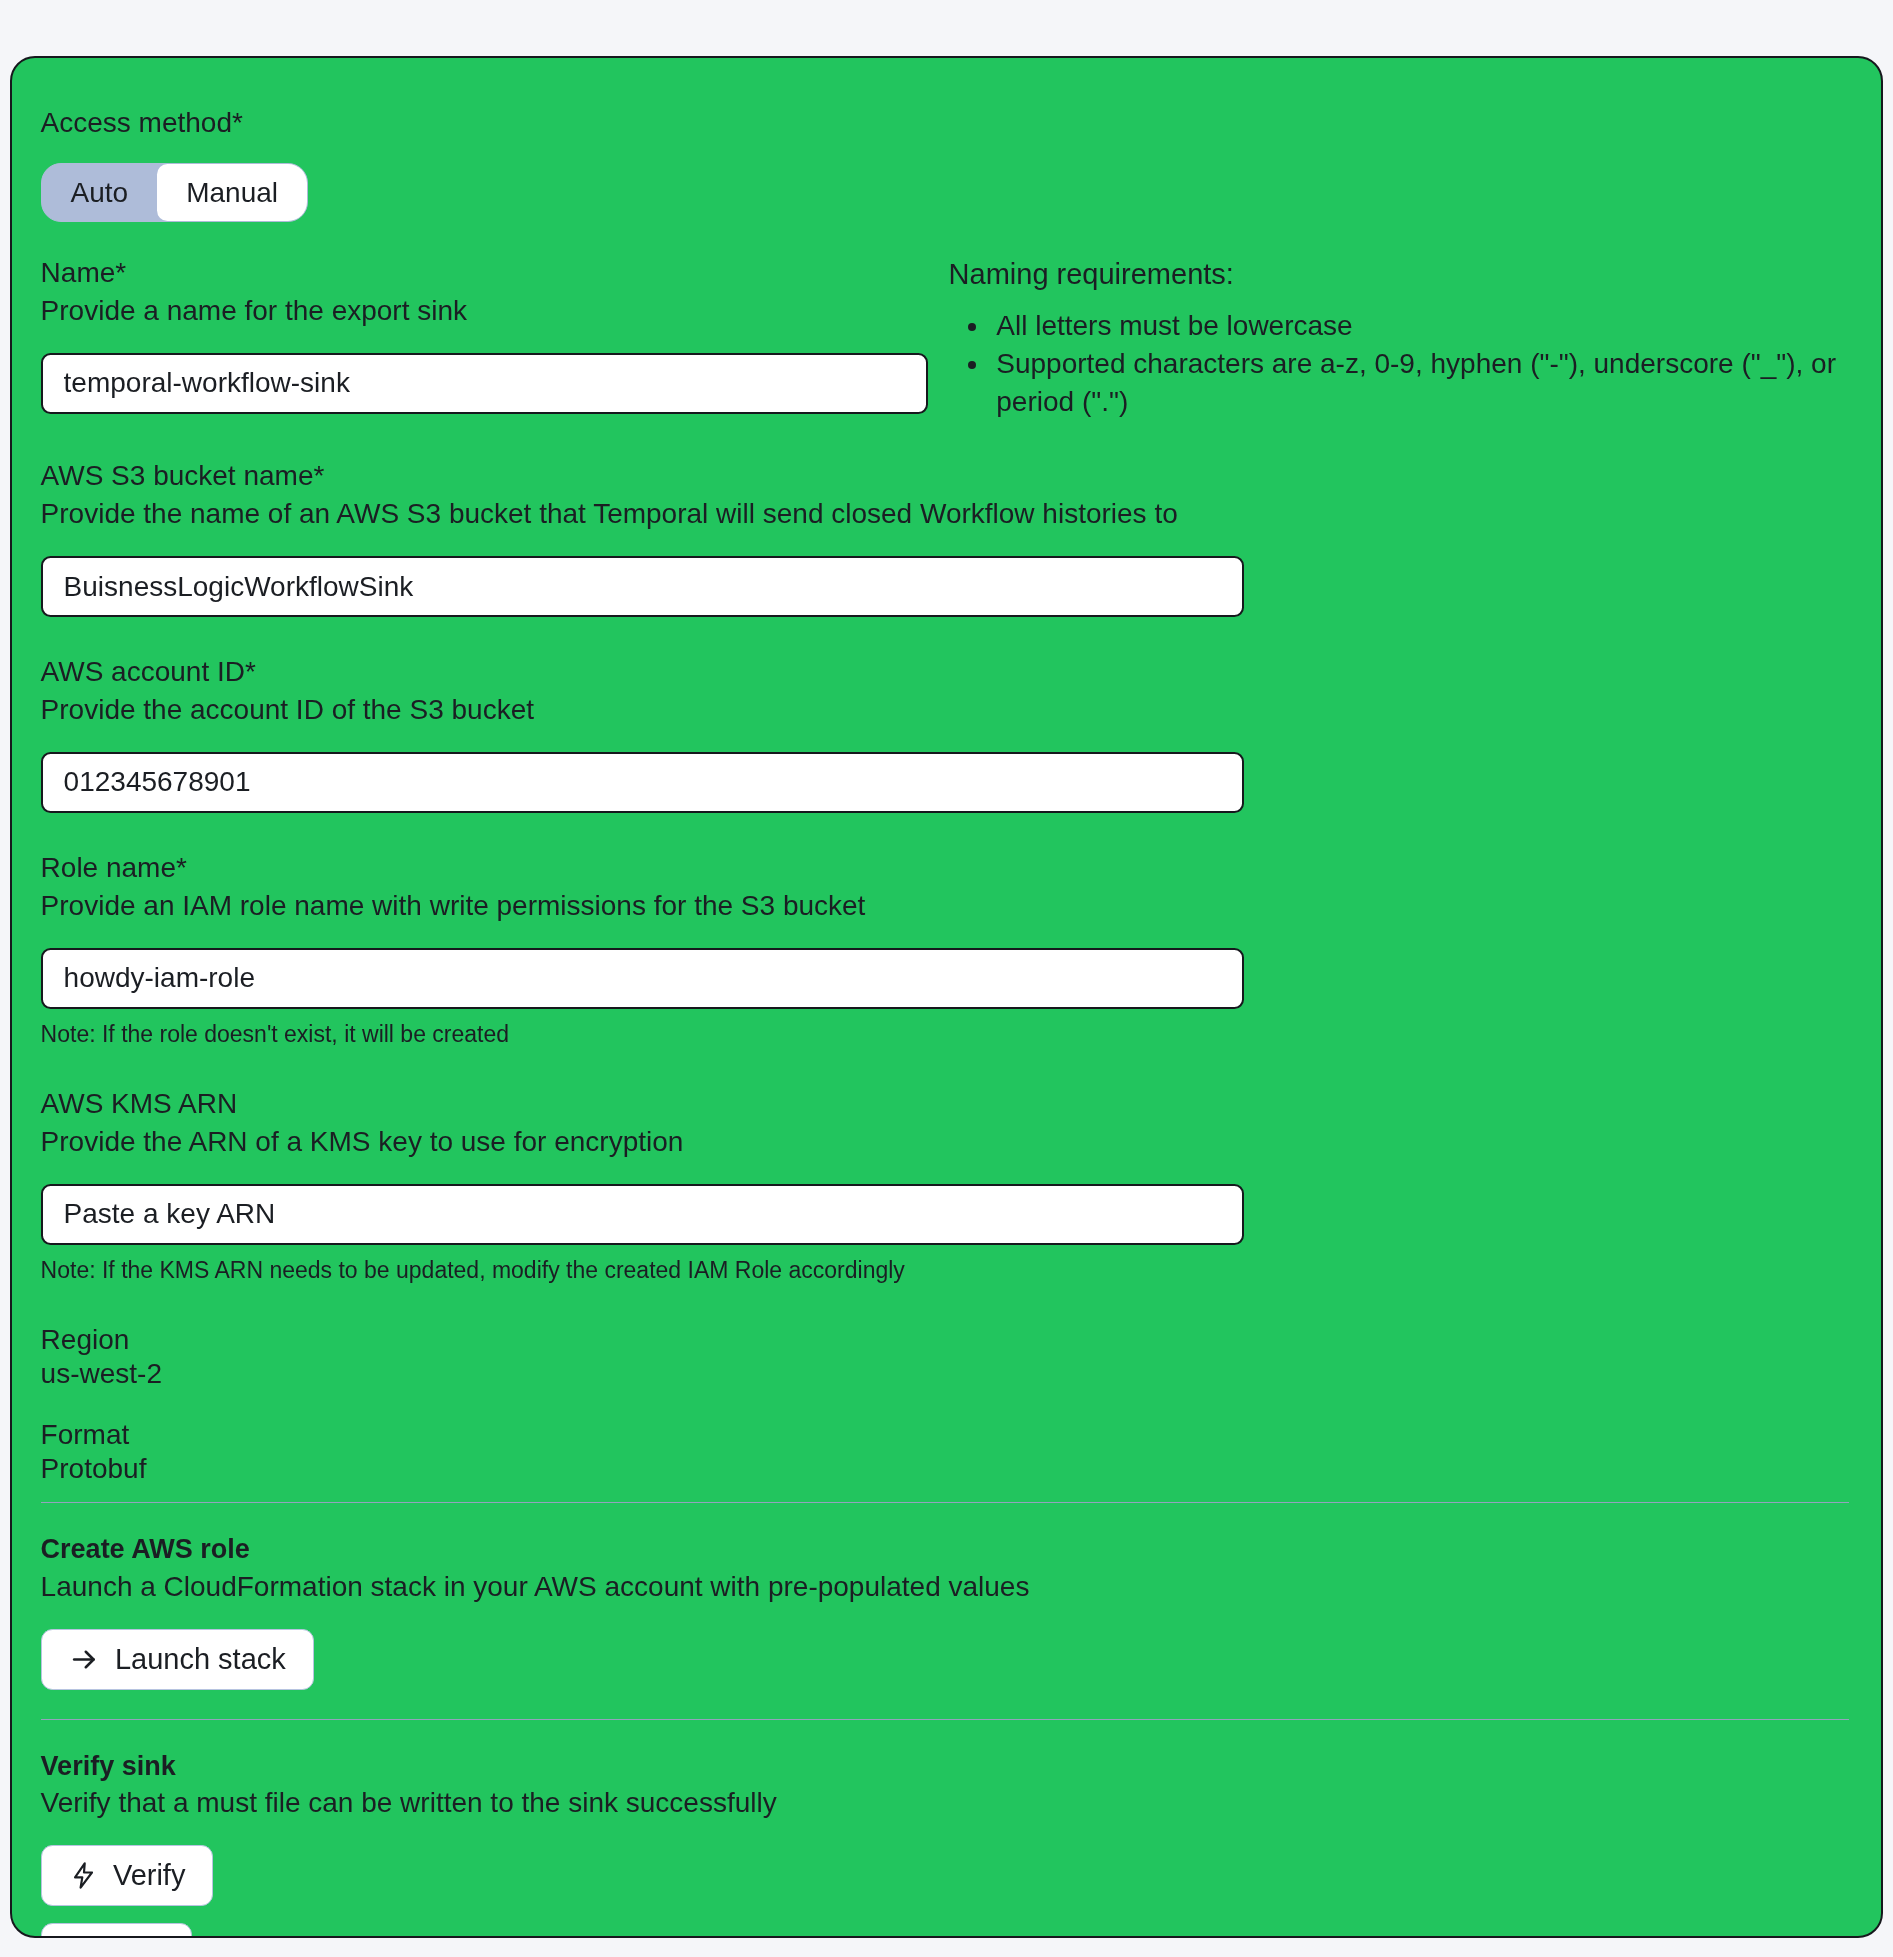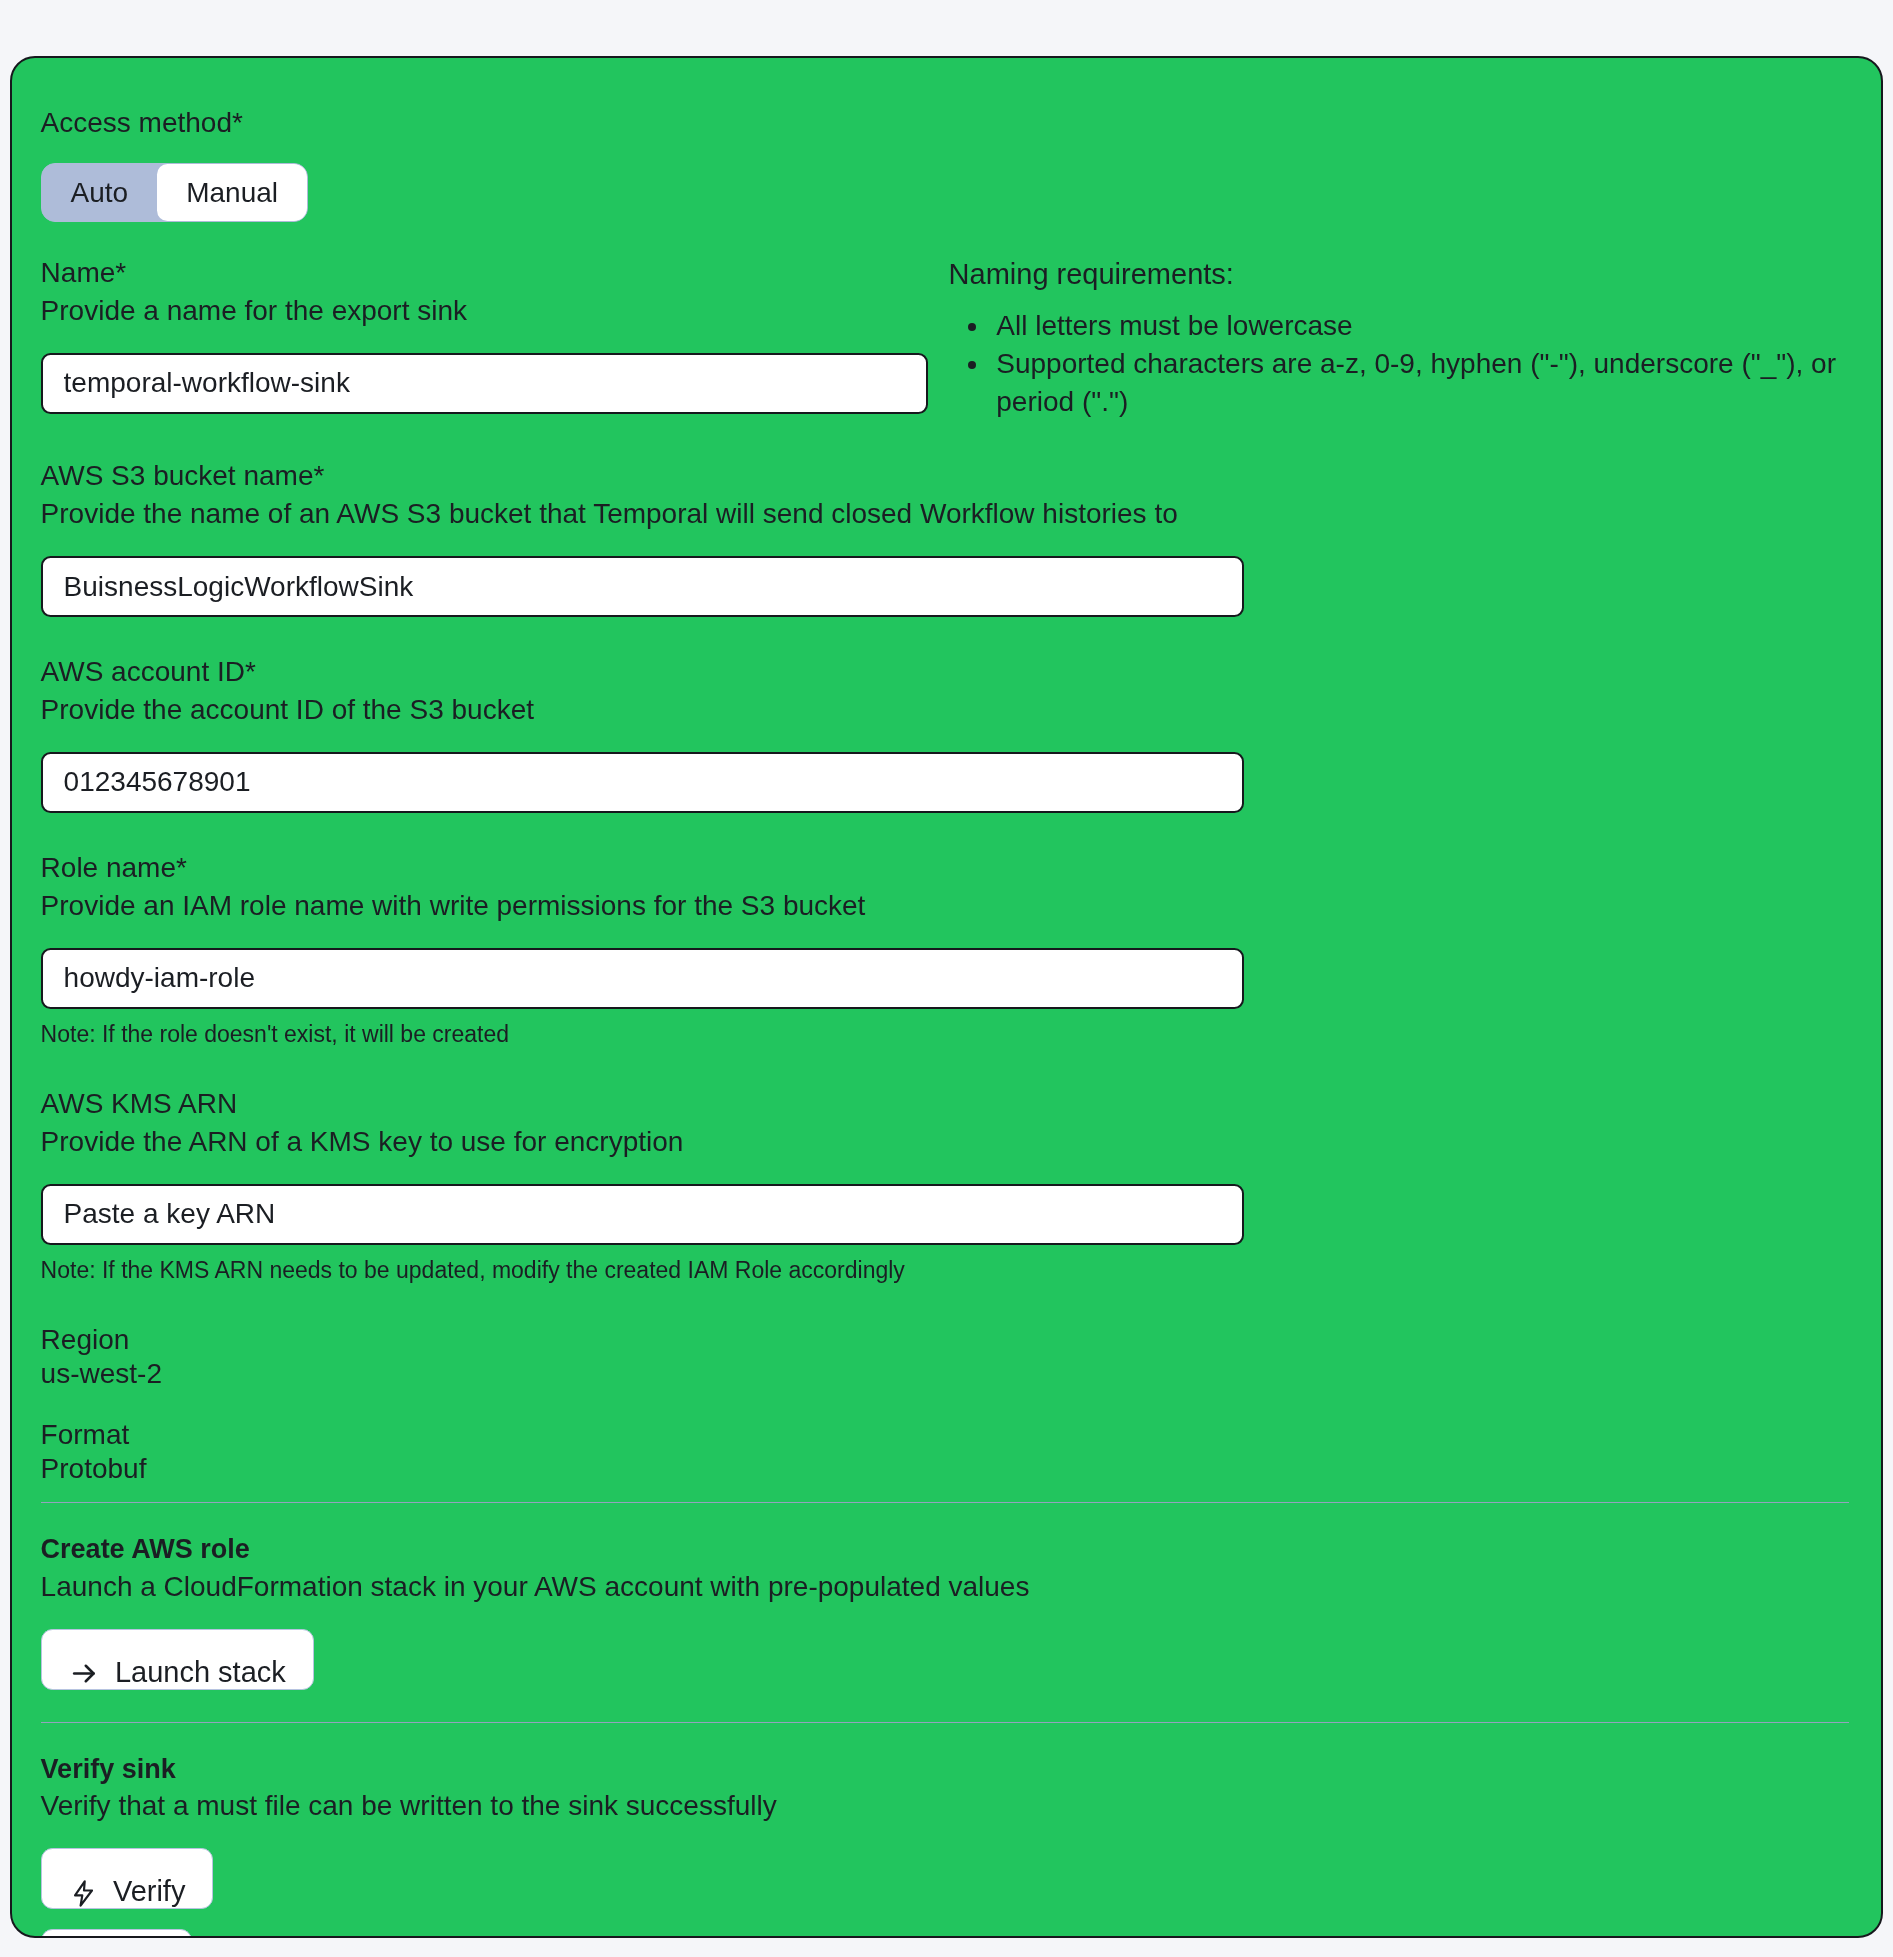--- a/index.html
+++ b/index.html
@@ -55,21 +55,21 @@
   .section { margin-bottom: 38px; }
 
   
   .toggle-group {
     display: inline-flex;
     height: 59px;
     margin-top: 23px;
     margin-bottom: 34px;
     background: #aebcd9;
     border: 1.9px solid #aebcd9;
-    border-radius: 14px;
+    border-radius: 20px;
     overflow: hidden;
   }
   .toggle-seg {
     min-width: 112px;
     padding: 0 29px;
     display: flex; align-items: center; justify-content: center;
     font-size: 28px;
     color: #1b1e23;
     background: #aebcd9;
     border: none;
@@ -112,21 +112,21 @@
     border-top: 1.9px solid #93a3bd;
     margin: 15.3px 1.9px 29px 0;
   }
   .sub-title {
     font-size: 27px;
     line-height: 34px;
     font-weight: 700;
   }
   .outline-btn {
     display: inline-flex;
-    align-items: flex-end;
+    align-items: center;
     gap: 15.3px;
     height: 61px;
     padding: 0 27px;
     margin-top: 25px;
     background: #ffffff;
     border: 1.9px solid #b7c4e0;
     border-radius: 11.5px;
     font-family: inherit;
     font-size: 29px;
     color: #1b1e23;

